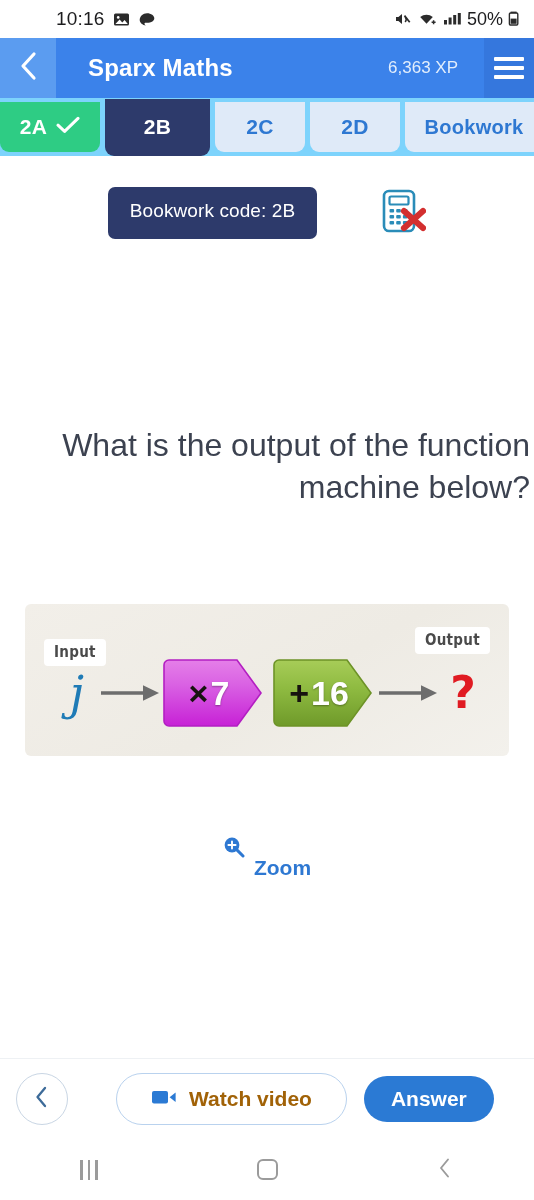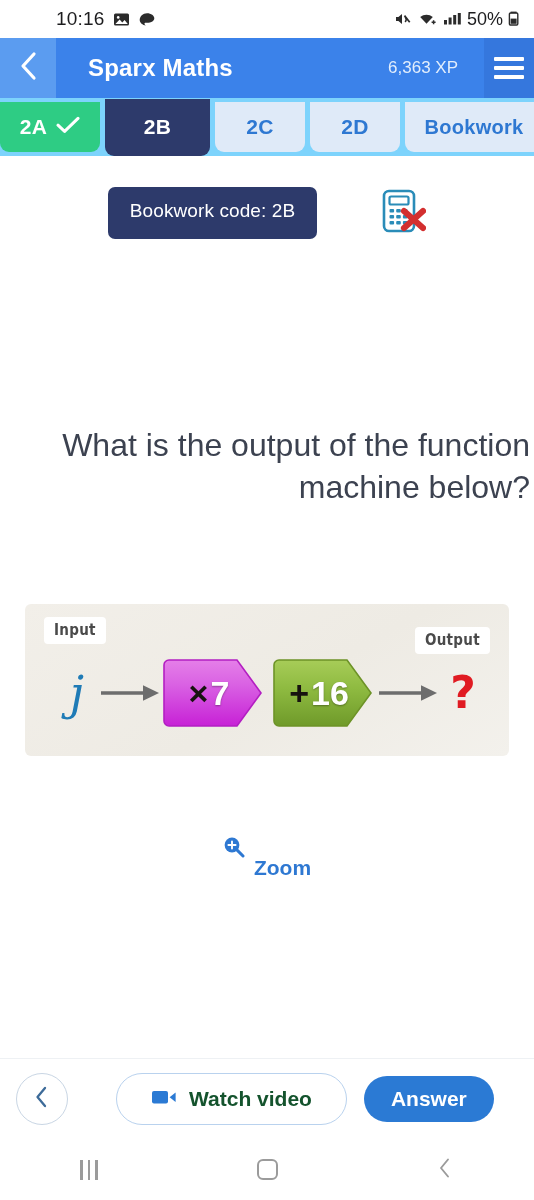--- a/index.html
+++ b/index.html
@@ -84,21 +84,21 @@
     margin:96px 25px 0 25px; height:152px;
     background: linear-gradient(150deg,#f2efe9 0%,#eeebe4 55%,#f3f1ec 100%);
     border-radius:6px; position:relative;
   }
   .plabel {
     position:absolute; background:#fff; color:#4a4a4a;
     font-size:15px; font-weight:bold; letter-spacing:.3px;
     padding:4px 10px 5px 10px; border-radius:4px;
     font-family:"DejaVu Sans Condensed","Liberation Sans", sans-serif;
   }
-  .plabel.in { left:19px; top:13px; }
+  .plabel.in { left:19px; top:35px; }
   .plabel.out { right:19px; top:23px; }
 
   .machine {
     position:absolute; left:0; right:0; top:52px; height:74px;
     display:flex; align-items:center; justify-content:center; gap:0;
   }
   .var {
     font-family:"DejaVu Serif", serif; font-style:italic;
     font-size:46px; color:#1f7bb6; width:44px; text-align:center;
     line-height:1; margin-left:6px;
@@ -131,21 +131,21 @@
   .actionbar {
     position:absolute; left:0; right:0; top:1059px; height:80px; background:#fff;
     display:flex; align-items:center; padding:0 16px;
   }
   .circbtn {
     width:52px; height:52px; border-radius:50%; border:1.6px solid #c9d6e4;
     background:#fff; display:flex; align-items:center; justify-content:center;
   }
   .watch {
     margin-left:48px; height:52px; border:1.6px solid #b9d2ee; border-radius:26px;
-    background:#fff; color:#14532d; font-size:21px; font-weight:bold;
+    background:#fff; color:#a16207; font-size:21px; font-weight:bold;
     display:flex; align-items:center; justify-content:center; gap:12px;
     padding:0 34px;
   }
   .answer {
     margin-left:17px; height:46px; border-radius:26px; background:#2b7ad4; color:#fff;
     font-size:21px; font-weight:bold; display:flex; align-items:center;
     justify-content:center; padding:0 27px;
   }
 
   

